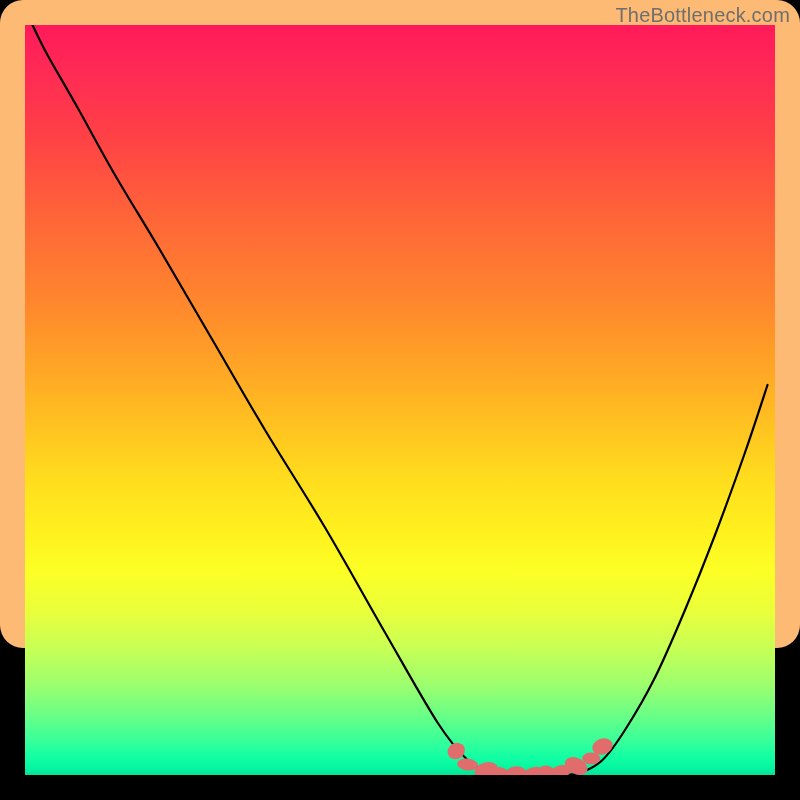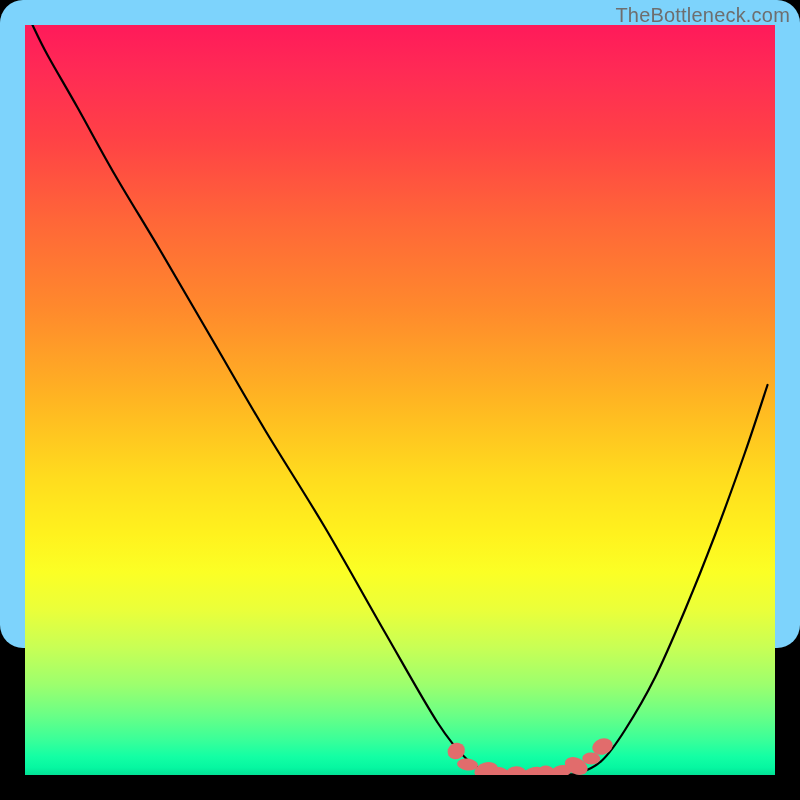--- a/index.html
+++ b/index.html
@@ -9,21 +9,21 @@
     height: 800px;
     background: #000;
     overflow: hidden;
     font-family: Arial, Helvetica, sans-serif;
   }
   .frame {
     position: absolute;
     inset: 0;
     width: 800px;
     height: 648px;
-    background: #7dd3fc;
+    background: #fdba74;
     border-radius: 23px;
   }
   .plot {
     position: absolute;
     left: 25px;
     top: 25px;
     width: 750px;
     height: 750px;
     overflow: hidden;
   }

